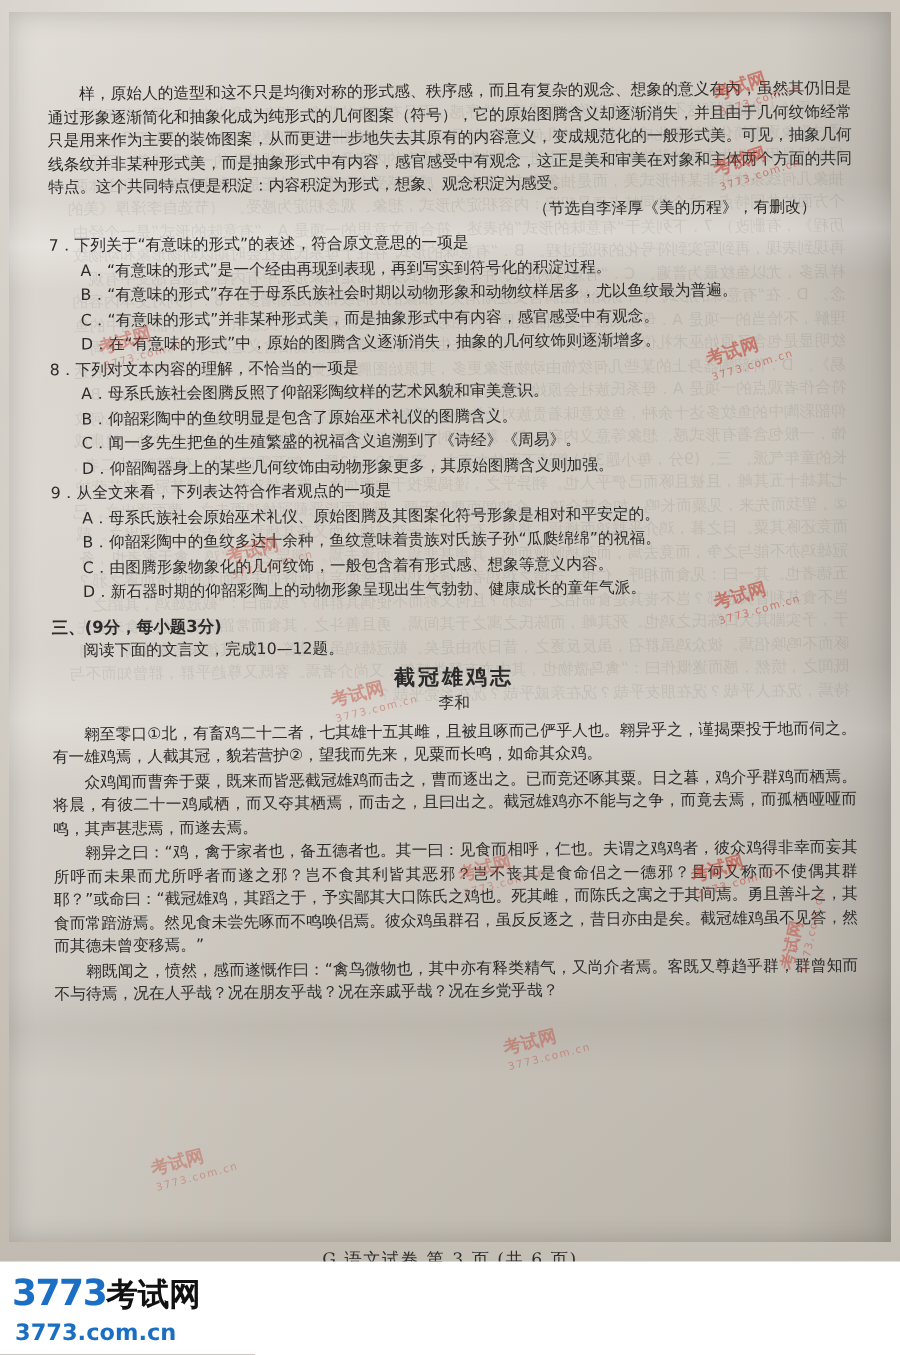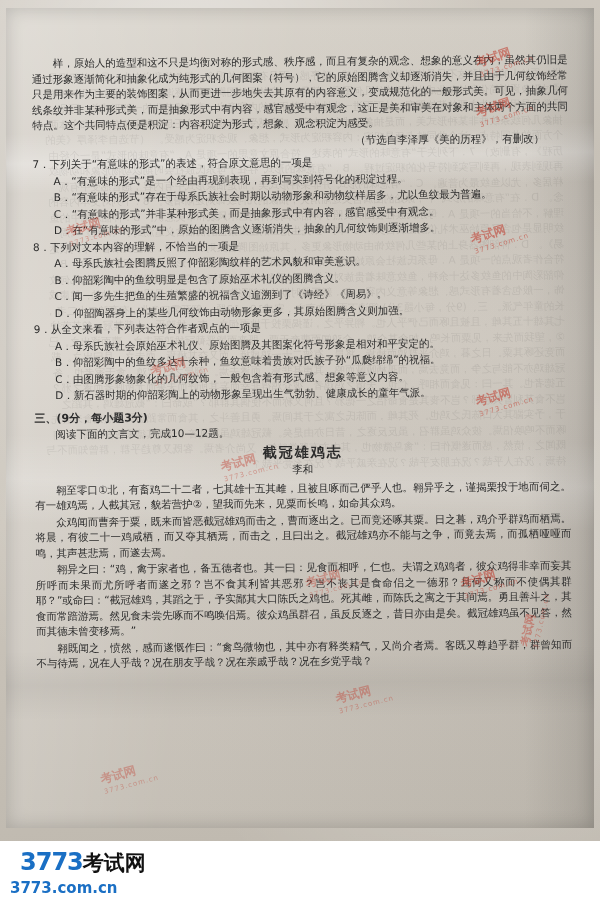--- a/index.html
+++ b/index.html
@@ -82,21 +82,21 @@
   .footer{
     position:absolute;left:0;top:824px;width:588px;text-align:center;
     font-size:11.5px;color:#2f2f2f;font-family:"DejaVu Serif","Liberation Serif",serif;
     letter-spacing:1px;
   }
   .brandbar{
     position:absolute;left:0;bottom:0;width:600px;height:62px;background:#ffffff;
   }
   .brand{
     position:absolute;left:8px;bottom:26px;font-size:24px;font-weight:bold;
-    color:#1a6fc4;font-family:"DejaVu Sans","Liberation Sans",sans-serif;letter-spacing:-1px;margin-left:12px;
+    color:#1a6fc4;font-family:"DejaVu Sans","Liberation Sans",sans-serif;letter-spacing:-1px;
   }
   .brand .cn{color:#111;font-size:21px;letter-spacing:0;}
   .brandurl{
     position:absolute;left:10px;bottom:6px;font-size:15px;color:#1a6fc4;font-weight:bold;
     font-family:"DejaVu Sans","Liberation Sans",sans-serif;
   }
 </style>
 </head>
 <body>
 
@@ -189,20 +189,21 @@
     </div>
     <div class="wm wm-red wm11">
       <span>考试网</span>
       <span class="wm-sub">3773.com.cn</span>
     </div>
     <div class="wm wm-red wm12">
       <span>考试网</span>
       <span class="wm-sub">3773.com.cn</span>
     </div>
 
+    <div class="footer">G 语文试卷 第 3 页 (共 6 页)</div>
   </div>
 
   <div class="brandbar">
     <div class="brand">
       <span>3773</span><span class="cn">考试网</span>
     </div>
     <div class="brandurl">3773.com.cn</div>
   </div>
 
 </div>

